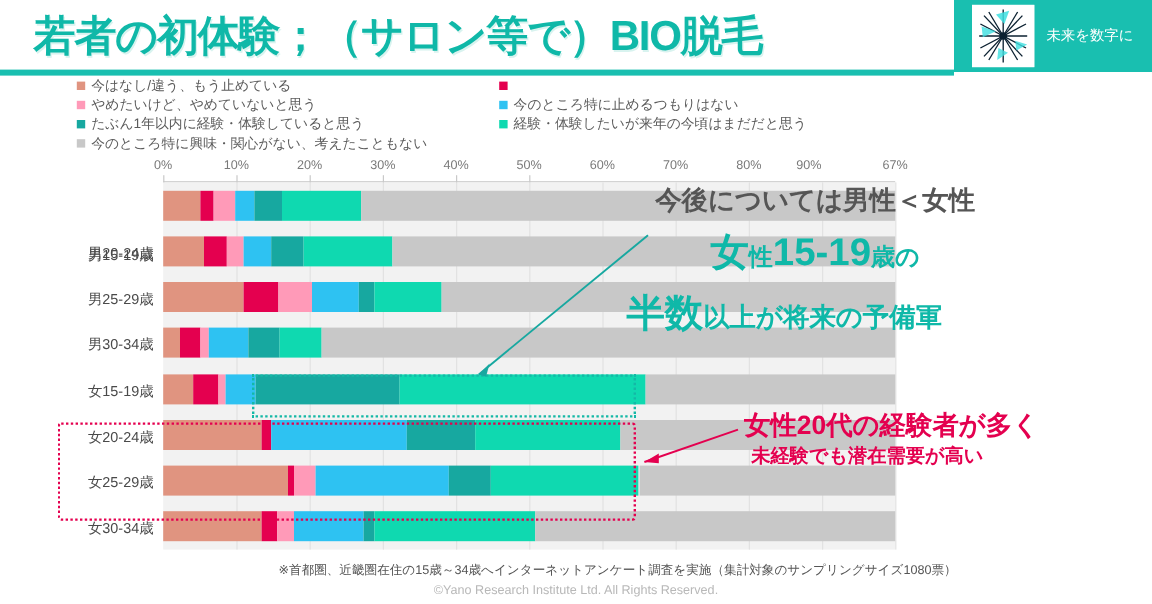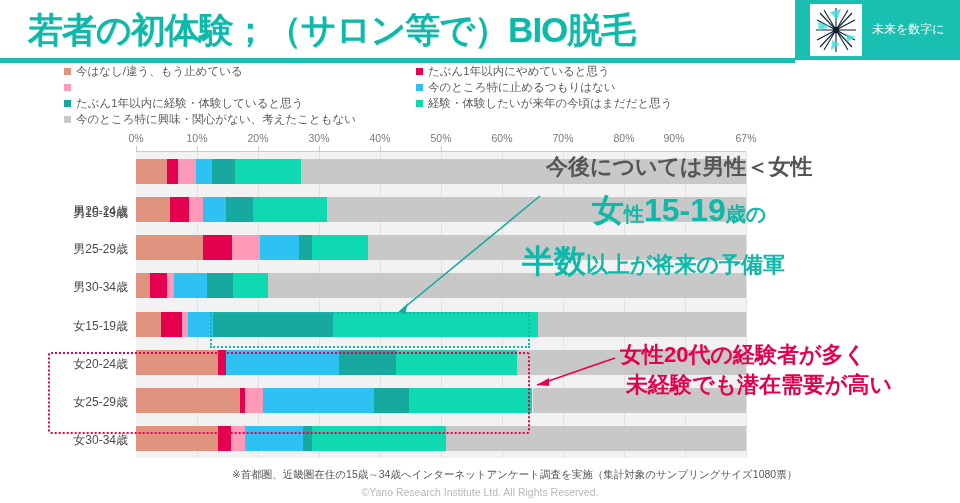--- a/index.html
+++ b/index.html
@@ -98,21 +98,21 @@
   }
   .ann-big1 .huge{font-size:32px;font-weight:bold;}
   .ann-big2{
     left:522px;top:240px;font-size:22px;color:#0fb8a8;font-weight:bold;
   }
   .ann-big2 .huge{font-size:32px;font-weight:bold;}
   .ann-red1{
     left:620px;top:340px;font-size:22px;color:#e4004f;font-weight:bold;
   }
   .ann-red2{
-    left:626px;top:370px;font-size:22px;color:#e4004f;font-weight:bold;
+    left:626px;top:370px;font-size:16px;color:#e4004f;font-weight:bold;
   }
   .hl-box-teal{
     position:absolute;left:210px;top:312px;width:320px;height:36px;
     border:2px dotted #14b8a6;box-sizing:border-box;
   }
   .hl-box-red{
     position:absolute;left:48px;top:352px;width:482px;height:82px;
     border:2px dotted #e4004f;box-sizing:border-box;border-radius:3px;
   }
   .leader{position:absolute;left:0;top:0;pointer-events:none;}
@@ -160,34 +160,34 @@
 </div>
 
 <div class="legend">
   <div class="legend-col left" id="legend-left">
       <div class="legend-item">
         <span class="legend-swatch" style="background: rgb(224, 148, 128);"></span>
         <span>今はなし/違う、もう止めている</span>
       </div>
       <div class="legend-item">
         <span class="legend-swatch" style="background: rgb(255, 154, 184);"></span>
+        <span>やめたいけど、やめていないと思う</span>
       </div>
       <div class="legend-item">
         <span class="legend-swatch" style="background: rgb(23, 168, 160);"></span>
         <span>たぶん1年以内に経験・体験していると思う</span>
       </div>
       <div class="legend-item">
         <span class="legend-swatch" style="background: rgb(200, 200, 200);"></span>
         <span>今のところ特に興味・関心がない、考えたこともない</span>
       </div>
     </div>
   <div class="legend-col right" id="legend-right">
       <div class="legend-item">
         <span class="legend-swatch" style="background: rgb(228, 0, 79);"></span>
-        <span>たぶん1年以内にやめていると思う</span>
       </div>
       <div class="legend-item">
         <span class="legend-swatch" style="background: rgb(46, 194, 242);"></span>
         <span>今のところ特に止めるつもりはない</span>
       </div>
       <div class="legend-item">
         <span class="legend-swatch" style="background: rgb(15, 217, 176);"></span>
         <span>経験・体験したいが来年の今頃はまだだと思う</span>
       </div>
     </div>

